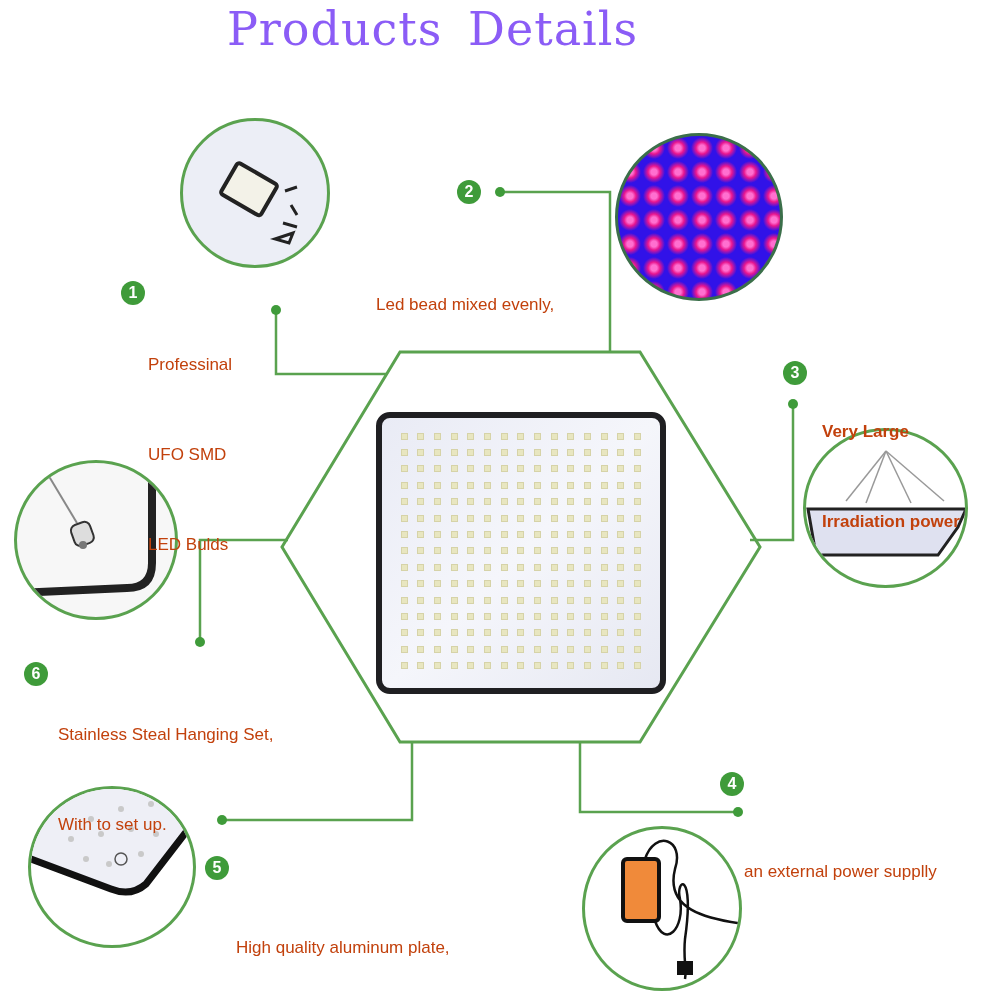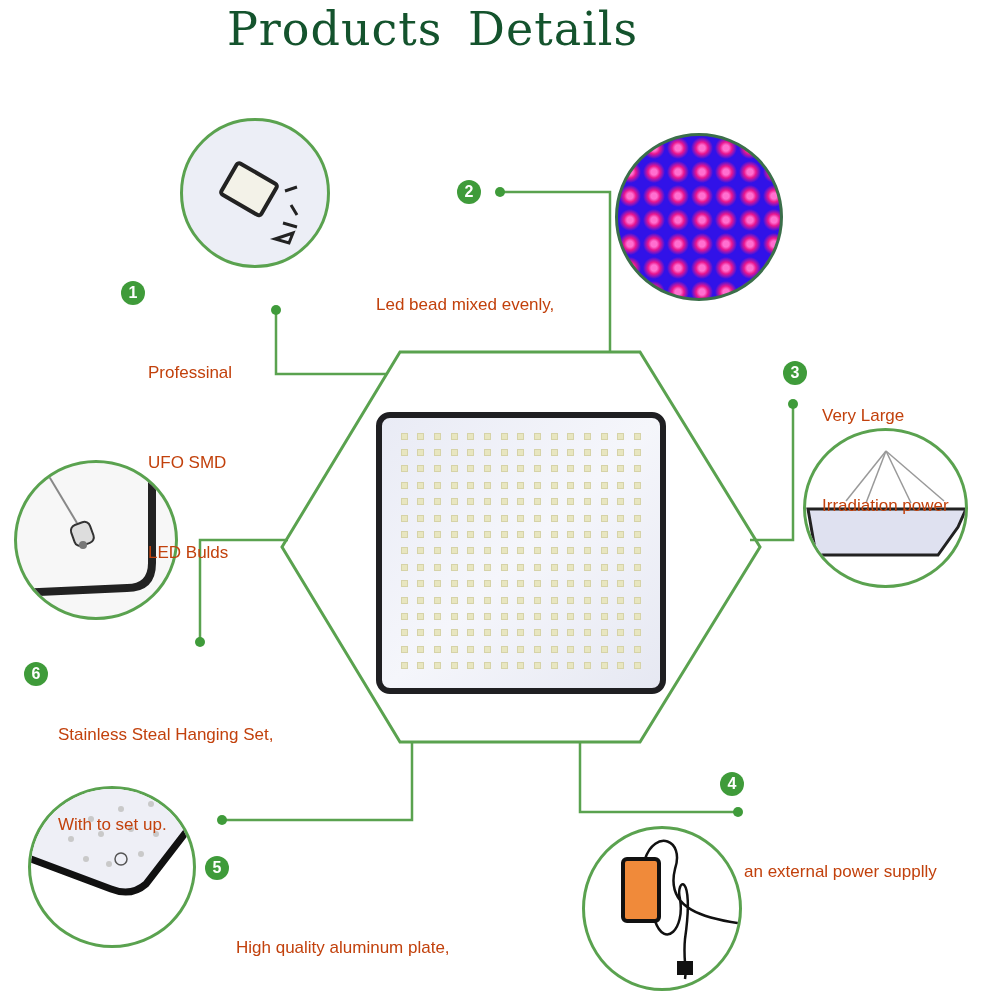--- a/index.html
+++ b/index.html
@@ -1,17 +1,17 @@
 <!DOCTYPE html>
 <html><head>
 <meta charset="utf-8">
 <style>
   html,body{margin:0;padding:0;background:#ffffff;}
   body{width:1000px;height:1000px;position:relative;overflow:hidden;font-family:"Liberation Sans","DejaVu Sans",sans-serif;}
-  .title{position:absolute;left:0;top:2px;width:865px;text-align:center;font-family:"DejaVu Serif","Liberation Serif",serif;font-size:46px;color:#14532d;letter-spacing:1px;word-spacing:10px;}
+  .title{position:absolute;left:0;top:2px;width:865px;text-align:center;font-family:"DejaVu Serif","Liberation Serif",serif;font-size:46px;color:#8b5cf6;letter-spacing:1px;word-spacing:10px;}
   svg.lines{position:absolute;left:0;top:0;}
   .badge{position:absolute;width:24px;height:24px;border-radius:50%;background:#3f9b3a;color:#fff;font-size:16px;font-weight:bold;display:flex;align-items:center;justify-content:center;line-height:1;}
   .txt{position:absolute;color:#c2410c;font-size:17px;line-height:30px;white-space:pre;}
   .circle{position:absolute;border-radius:50%;border:3px solid #5aa24f;overflow:hidden;background:#fff;box-sizing:border-box;}
   .panel{position:absolute;left:376px;top:412px;width:290px;height:282px;border:6px solid #1f1f22;border-radius:14px;background:linear-gradient(135deg,#e9ebf5,#f5f6fb 50%,#e6e8f2);box-sizing:border-box;}
   .leds{position:absolute;left:14px;top:10px;right:14px;bottom:14px;display:grid;grid-template-columns:repeat(15,1fr);grid-template-rows:repeat(15,1fr);}
   .leds span{display:block;width:5px;height:5px;margin:auto;background:#e8e6c0;border:1px solid #d6d3a8;}
 </style>
 </head>
 <body>
@@ -328,29 +328,29 @@
   </svg>
 </div>
 
 <div class="badge" style="left:121px;top:281px;">1</div>
 <div class="badge" style="left:457px;top:180px;">2</div>
 <div class="badge" style="left:783px;top:361px;">3</div>
 <div class="badge" style="left:720px;top:772px;">4</div>
 <div class="badge" style="left:205px;top:856px;">5</div>
 <div class="badge" style="left:24px;top:662px;">6</div>
 
-<div class="txt" style="left:148px;top:298px;">
+<div class="txt" style="left:148px;top:290px;">
   <div>Professinal</div>
   <div>UFO SMD</div>
   <div>LED Bulds</div>
 </div>
 <div class="txt" style="left:376px;top:230px;">
   <div>Led bead mixed evenly,</div>
 </div>
-<div class="txt" style="left:822px;top:341px;">
+<div class="txt" style="left:822px;top:357px;font-weight:bold;">
   <div>Very Large</div>
   <div>Irradiation power</div>
 </div>
 <div class="txt" style="left:744px;top:797px;">
   <div>an external power supplly</div>
   
 </div>
 <div class="txt" style="left:236px;top:873px;">
   <div>High quality aluminum plate,</div>
   

